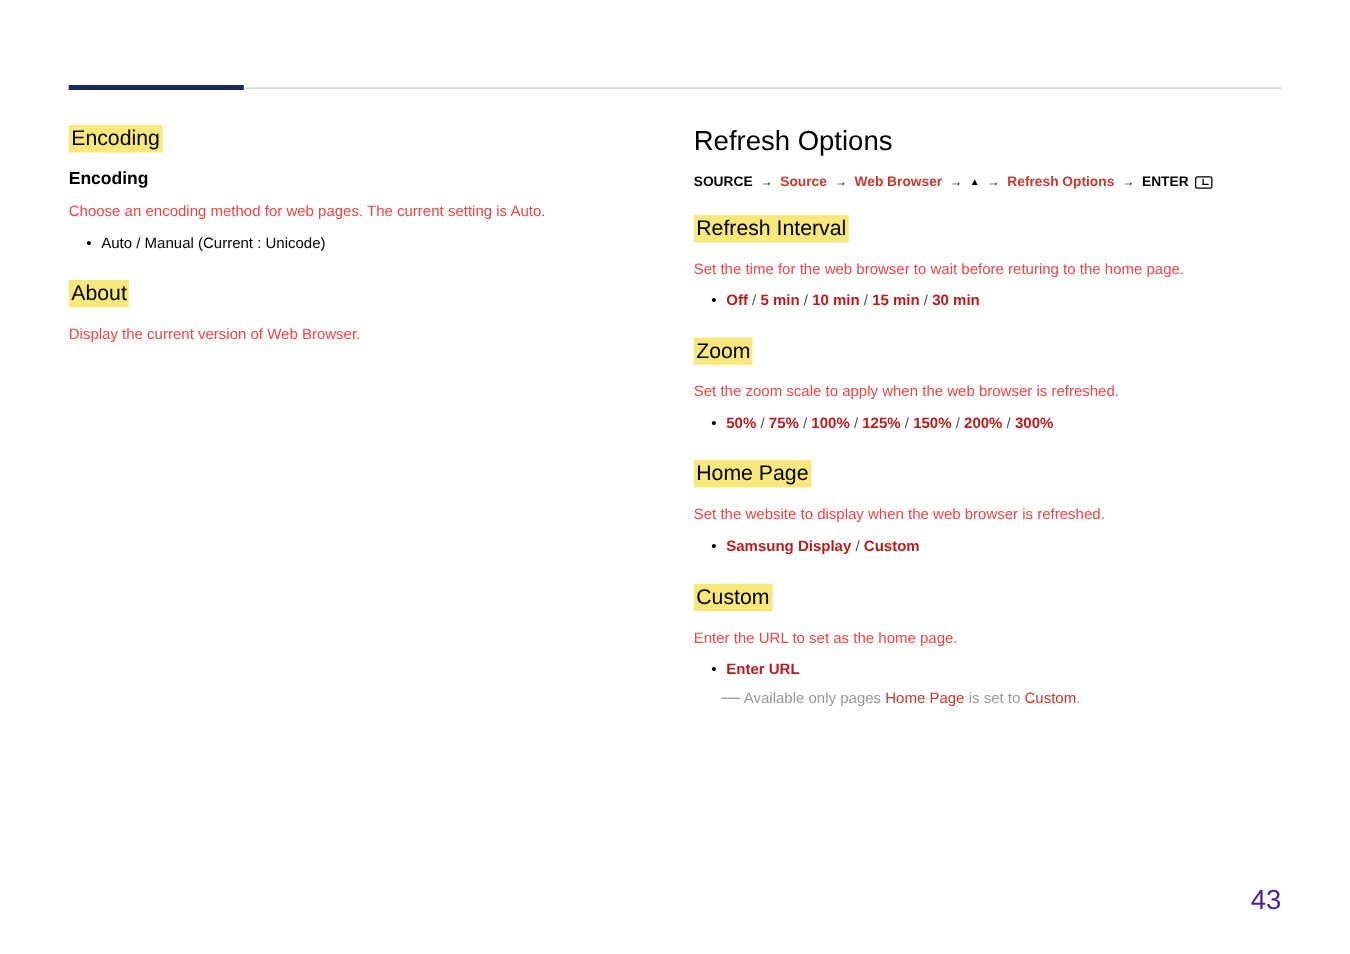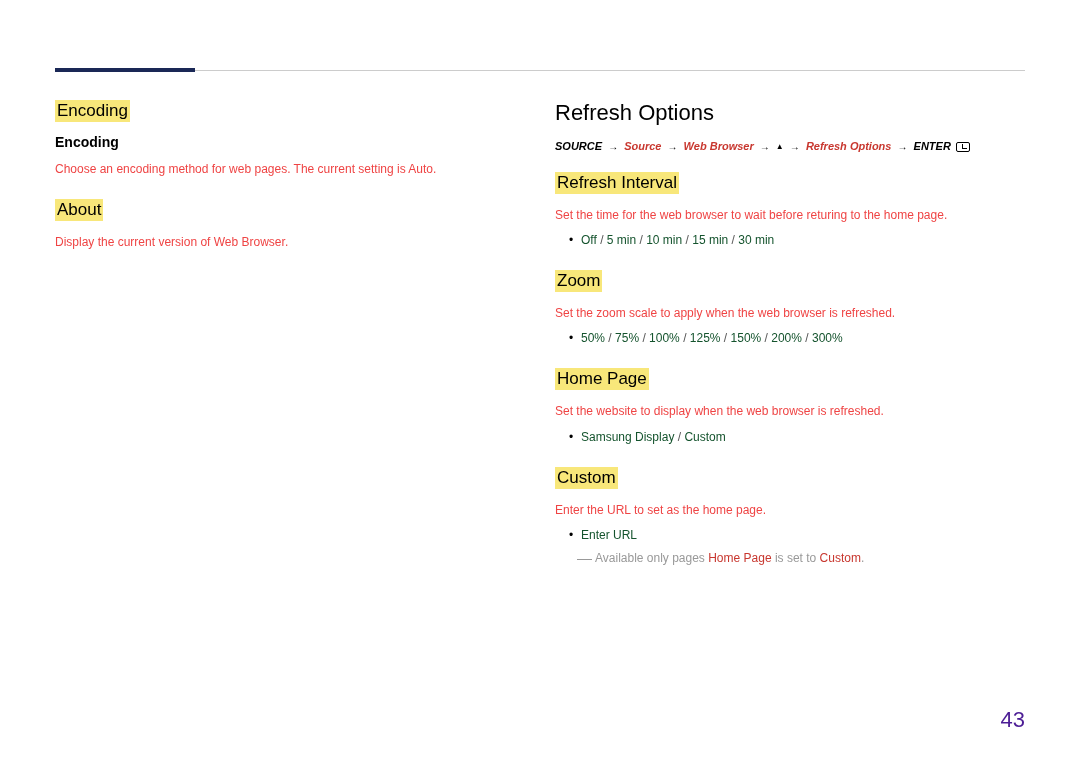--- a/index.html
+++ b/index.html
@@ -82,21 +82,20 @@
       left: 14px;
       top: 0;
     }
     .block { margin-bottom: 20px; }
     .breadcrumb {
       font-size: 11px;
       font-weight: 700;
       color: #000;
       margin-bottom: 16px;
       line-height: 1.6;
-      font-style: italic;
     }
     .bc-red { color: #c8372f; font-weight: 700; }
     .arrow { display: inline-block; margin: 0 3px; font-size: 10px; }
     .up-triangle { display: inline-block; font-size: 8px; vertical-align: middle; }
     .enter-icon {
       display: inline-block;
       width: 14px;
       height: 10px;
       border: 1.3px solid #000;
       border-radius: 2px;
@@ -107,21 +106,21 @@
     .enter-icon::after {
       content: "";
       position: absolute;
       right: 2px;
       top: 1px;
       width: 4px;
       height: 4px;
       border-bottom: 1.3px solid #000;
       border-left: 1.3px solid #000;
     }
-    .opt-item { color: #14532d; font-weight: 400; }
+    .opt-item { color: #b91c1c; font-weight: 700; }
     .opt-sep { color: #555; font-weight: 400; }
     .note-line {
       font-size: 12px;
       color: #999;
       padding-left: 40px;
       position: relative;
       line-height: 1.6;
     }
     .note-dash {
       position: absolute;
@@ -144,20 +143,21 @@
 <body>
 
 <div class="top-bar"></div>
 <div class="top-accent"></div>
 
 <div class="left-col">
   <div class="block">
     <div class="h2-hl"><span class="hl">Encoding</span></div>
     <div class="h3-bold">Encoding</div>
     <div class="desc">Choose an encoding method for web pages. The current setting is Auto.</div>
+    <div class="bullet">Auto / Manual (Current : Unicode)</div>
   </div>
   <div class="block">
     <div class="h2-hl"><span class="hl">About</span></div>
     <div class="desc">Display the current version of Web Browser.</div>
   </div>
 </div>
 
 <div class="right-col">
   <div class="h1-main">Refresh Options</div>
   <div class="breadcrumb">

